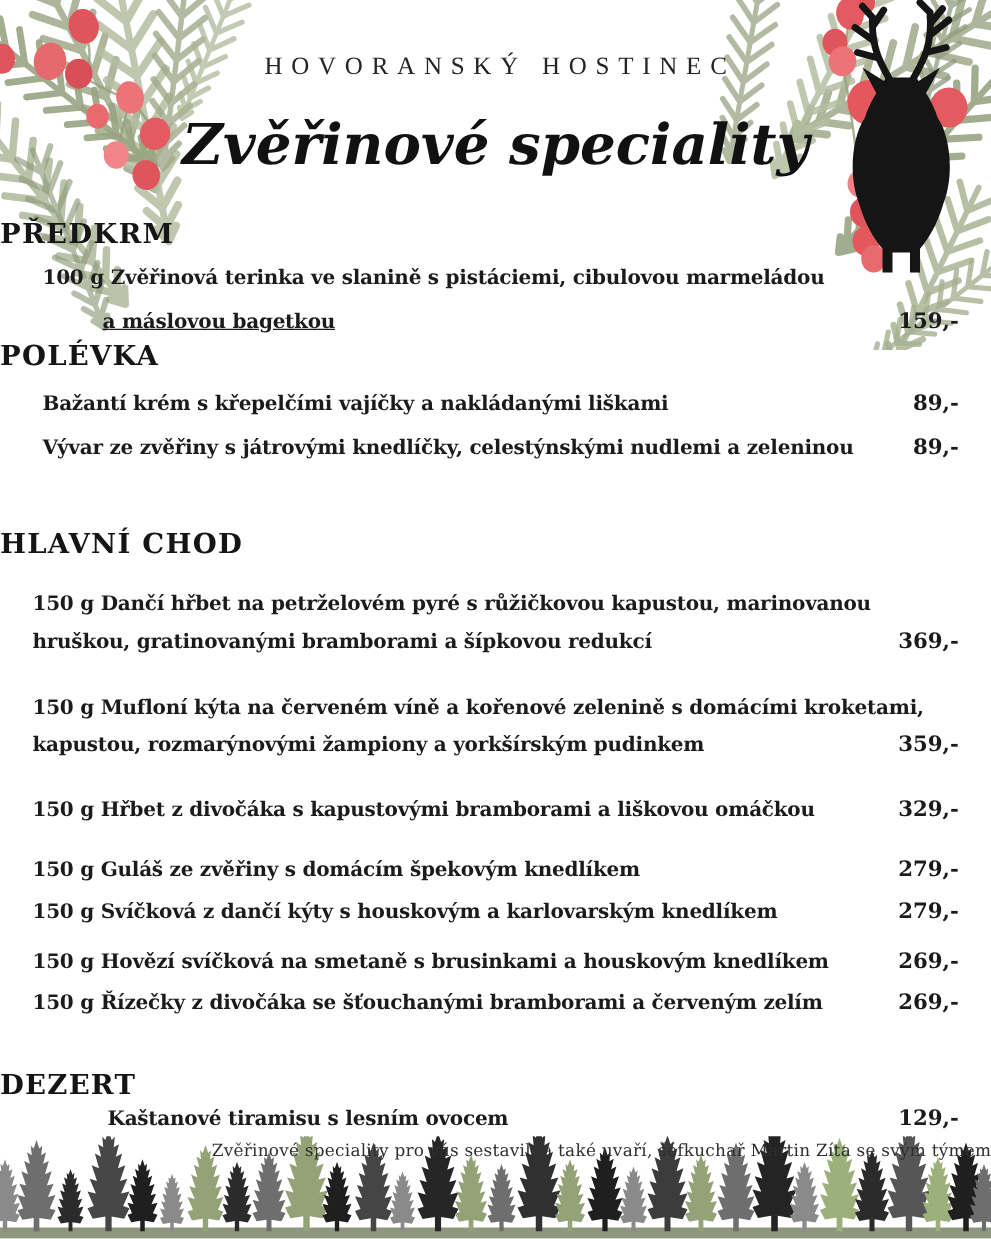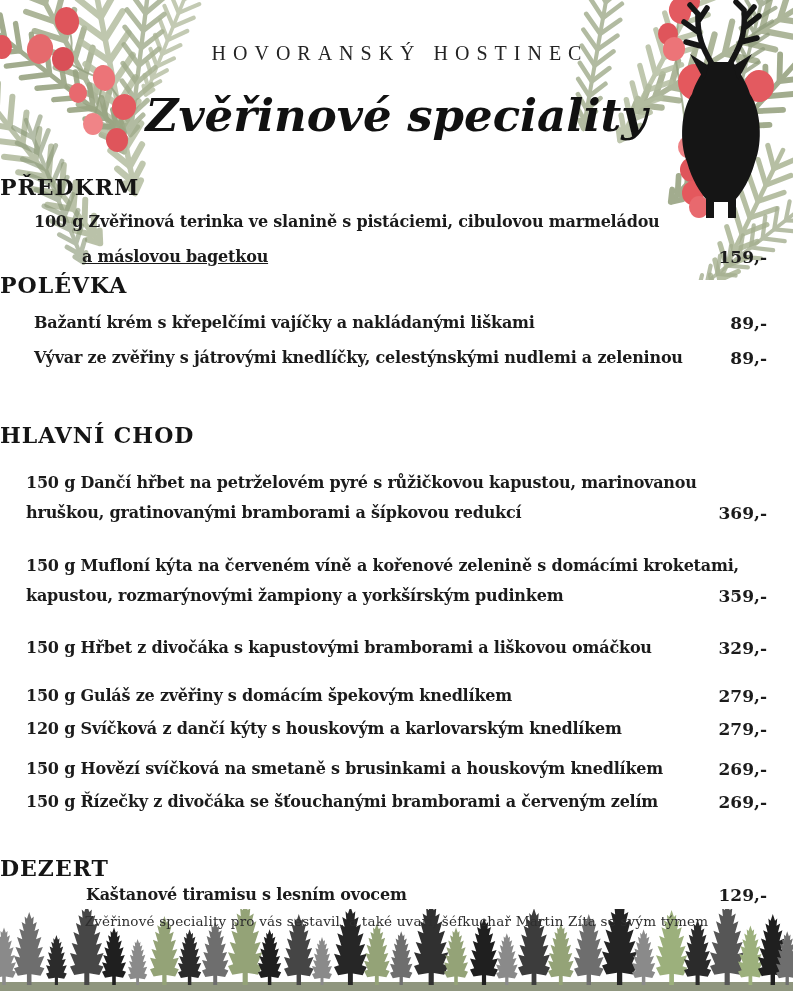--- a/index.html
+++ b/index.html
@@ -34,21 +34,21 @@
     letter-spacing:-0.2px;white-space:nowrap;
   }
   .price{font-size:17px;font-weight:700;line-height:20px;padding-left:8px;}
   .ind8{padding-left:8px;}
   .ind12{padding-left:8px;}
   .ind48{padding-left:56px;text-decoration:underline;}
   .ind60{padding-left:60px;}
   .gap15{margin-top:15px;}
   .gap10{margin-top:10px;}
   .footer-credit{
-    text-align:center;margin-top:8px;font-size:13.5px;line-height:17px;
+    text-align:right;margin-top:8px;font-size:13.5px;line-height:17px;
     font-weight:400;color:#2e2e2e;letter-spacing:0.2px;
   }
 </style>
 </head>
 <body>
 
 <svg width="0" height="0" style="position:absolute" aria-hidden="true">
   <defs>
     <g id="frond" fill="none" stroke="currentColor" stroke-linecap="round">
       <path stroke-width="3.5" d="M0 0 L128 0"></path>
@@ -207,21 +207,21 @@
         <div class="price">329,-</div>
       </div>
       <div class="item" style="margin-top:28px">
         <div class="item-name">
           <div class="line">150 g Guláš ze zvěřiny s domácím špekovým knedlíkem</div>
         </div>
         <div class="price">279,-</div>
       </div>
       <div class="item" style="margin-top:13px">
         <div class="item-name">
-          <div class="line">120 g Svíčková z dančí kýty s houskovým a karlovarským knedlíkem</div>
+          <div class="line">150 g Svíčková z dančí kýty s houskovým a karlovarským knedlíkem</div>
         </div>
         <div class="price">279,-</div>
       </div>
       <div class="item" style="margin-top:20px">
         <div class="item-name">
           <div class="line">150 g Hovězí svíčková na smetaně s brusinkami a houskovým knedlíkem</div>
         </div>
         <div class="price">269,-</div>
       </div>
       <div class="item" style="margin-top:13px">

